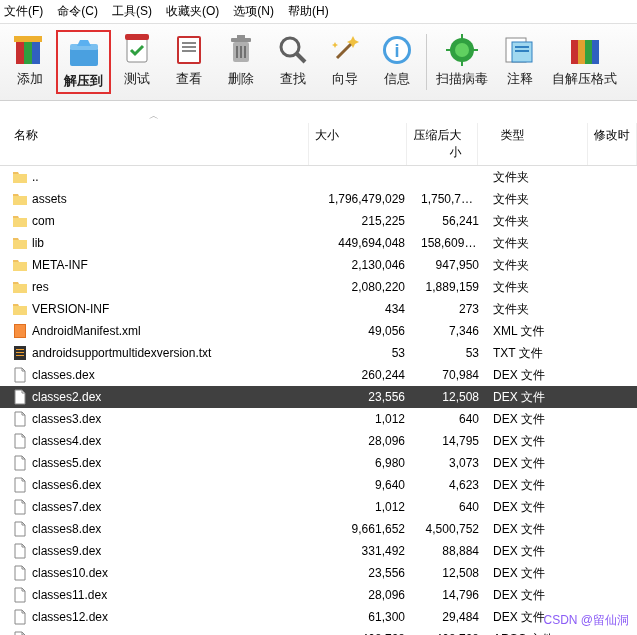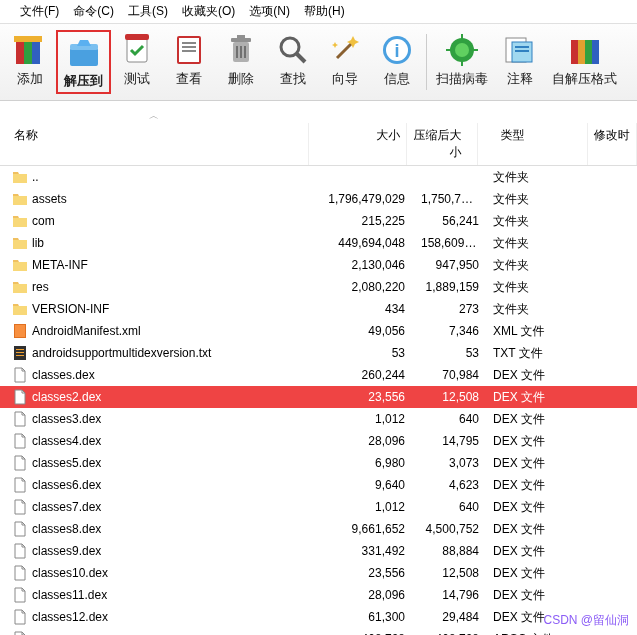--- a/index.html
+++ b/index.html
@@ -1,36 +1,36 @@
 <!DOCTYPE html>
 <html><head>
 <meta charset="utf-8">
 <style>
 * { margin: 0; padding: 0; box-sizing: border-box; }
 body { font-family: "Microsoft YaHei", "Segoe UI", sans-serif; font-size: 12px; background: #fff; width: 637px; height: 635px; overflow: hidden; position: relative; }
-.menubar { display: flex; gap: 14px; padding: 3px 20px; background: #fff; border-bottom: 1px solid #e0e0e0; }
+.menubar { display: flex; gap: 14px; padding: 3px 4px; background: #fff; border-bottom: 1px solid #e0e0e0; }
 .menubar span { cursor: default; }
 .toolbar { display: flex; padding: 6px 4px; background: linear-gradient(#fdfdfd,#f0f0f0); border-bottom: 1px solid #d0d0d0; }
 .tool { display: flex; flex-direction: column; align-items: center; padding: 2px 6px; cursor: pointer; min-width: 52px; }
 .tool.highlighted { border: 2px solid #e03030; font-weight: bold; }
 .tool-icon { width: 36px; height: 36px; margin-bottom: 2px; }
 .tool-label { font-size: 13px; color: #222; white-space: nowrap; }
 .divider { width: 1px; background: #ccc; margin: 4px 3px; }
 .file-area { position: relative; }
 .header-row { display: flex; border-bottom: 1px solid #ddd; background: #fff; font-size: 12px; padding-top: 22px; }
 .header-cell { padding: 4px 6px; border-right: 1px solid #eee; position: relative; }
 .header-cell.name { width: 315px; padding-left: 14px; }
-.header-cell.size { width: 100px; text-align: right; padding-right: 6px; }
+.header-cell.size { width: 100px; text-align: left; padding-right: 6px; }
 .header-cell.packed { width: 72px; text-align: right; padding-right: 16px; }
 .header-cell.type { width: 95px; margin-left: 16px; }
 .header-cell.mod { width: 50px; }
 .sort-arrow { position: absolute; top: -14px; left: 50%; transform: translateX(-50%); color: #888; font-size: 10px; }
 .rows { }
 .row { display: flex; align-items: center; height: 22px; font-size: 12px; }
-.row.selected { background: #ef4444; color: #fff; }
+.row.selected { background: #404040; color: #fff; }
 .cell { padding: 0 6px; overflow: hidden; white-space: nowrap; text-overflow: ellipsis; }
 .cell.name { width: 315px; display: flex; align-items: center; gap: 4px; padding-left: 12px; }
 .cell.size { width: 100px; text-align: right; padding-right: 10px; }
 .cell.packed { width: 72px; text-align: right; padding-right: 8px; }
 .cell.type { width: 95px; }
 .file-icon { width: 16px; height: 16px; flex-shrink: 0; }
 .watermark { position: absolute; bottom: 6px; right: 8px; color: #8b5cf6; font-size: 12px; }
 </style>
 </head>
 <body>

